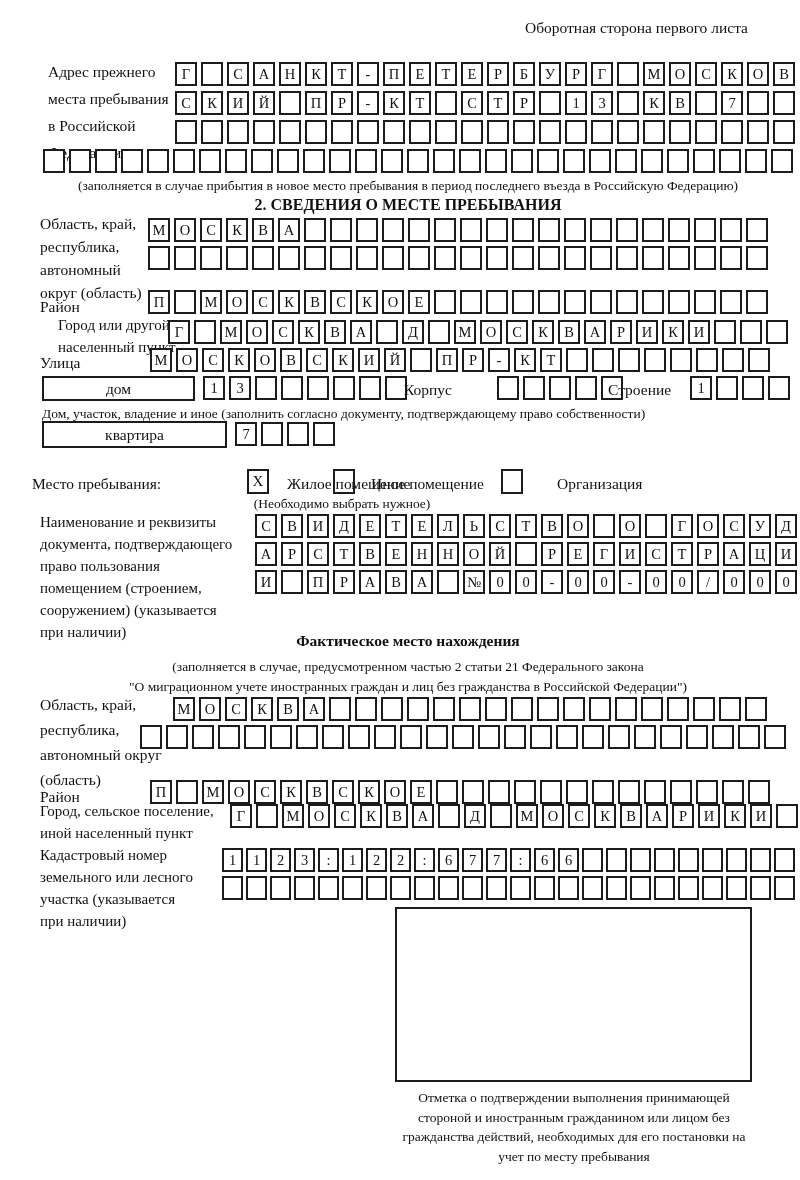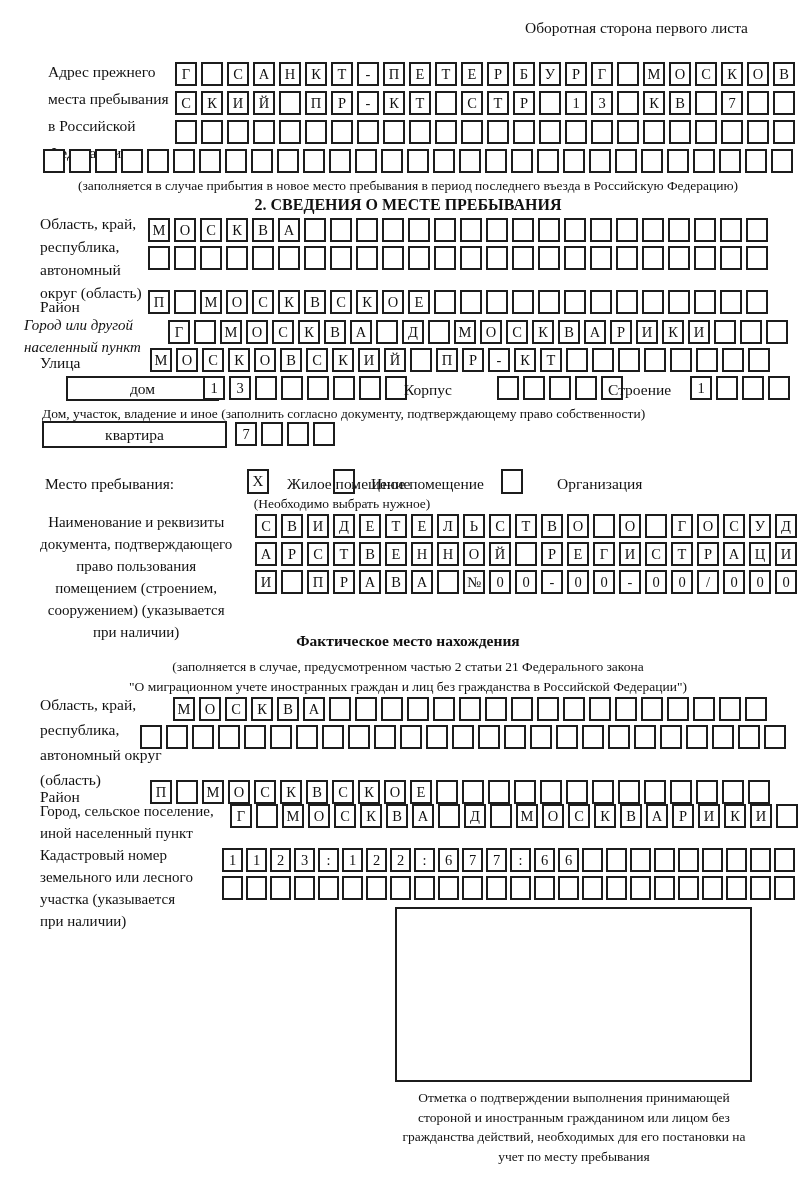--- a/index.html
+++ b/index.html
@@ -228,21 +228,21 @@
       <span class="cell"></span>
       <span class="cell"></span>
       <span class="cell"></span>
       <span class="cell"></span>
       <span class="cell"></span>
       <span class="cell"></span>
       <span class="cell"></span>
       <span class="cell"></span>
     </div>
 
-  <div class="abs lbl lh22" style="left:24px;top:314px;font-style:italic;">Город или другой
+  <div class="abs lbl lh22" style="left:58px;top:314px;">Город или другой
 населенный пункт</div>
   <div class="abs cellrow" style="left:168px;top:320px;">
       <span class="cell">Г</span>
       <span class="cell"></span>
       <span class="cell">М</span>
       <span class="cell">О</span>
       <span class="cell">С</span>
       <span class="cell">К</span>
       <span class="cell">В</span>
       <span class="cell">А</span>
@@ -285,21 +285,21 @@
       <span class="cell"></span>
       <span class="cell"></span>
       <span class="cell"></span>
       <span class="cell"></span>
       <span class="cell"></span>
       <span class="cell"></span>
       <span class="cell"></span>
       <span class="cell"></span>
     </div>
 
-  <div class="abs widebox" style="left:42px;top:376px;width:153px;height:25px;margin-left:24px;">дом</div>
+  <div class="abs widebox" style="left:42px;top:376px;width:153px;height:25px;">дом</div>
   <div class="abs cellrow" style="left:203px;top:376px;">
       <span class="cell">1</span>
       <span class="cell">3</span>
       <span class="cell"></span>
       <span class="cell"></span>
       <span class="cell"></span>
       <span class="cell"></span>
       <span class="cell"></span>
       <span class="cell"></span>
     </div>
@@ -321,30 +321,30 @@
   <div class="abs note one" style="left:42px;top:405px;">Дом, участок, владение и иное (заполнить согласно документу, подтверждающему право собственности)</div>
 
   <div class="abs widebox" style="left:42px;top:421px;width:185px;height:27px;">квартира</div>
   <div class="abs cellrow" style="left:235px;top:422px;">
       <span class="cell">7</span>
       <span class="cell"></span>
       <span class="cell"></span>
       <span class="cell"></span>
     </div>
 
-  <div class="abs lbl one" style="left:45px;top:471px;">Место пребывания:</div>
+  <div class="abs lbl one" style="left:32px;top:471px;">Место пребывания:</div>
   <div class="abs chk" style="left:247px;top:469px;">X</div>
   <div class="abs lbl one" style="left:287px;top:471px;">Жилое помещение</div>
   <div class="abs chk" style="left:333px;top:469px;"></div>
   <div class="abs lbl one" style="left:371px;top:471px;">Иное помещение</div>
   <div class="abs chk" style="left:501px;top:469px;"></div>
   <div class="abs lbl one" style="left:557px;top:471px;">Организация</div>
   <div class="abs note" style="left:177px;top:495px;width:330px;text-align:center;">(Необходимо выбрать нужное)</div>
 
-  <div class="abs lbl lh22" style="left:40px;top:511px;text-align:center;">Наименование и реквизиты
+  <div class="abs lbl lh22" style="left:40px;top:511px;">Наименование и реквизиты
 документа, подтверждающего
 право пользования
 помещением (строением,
 сооружением) (указывается
 при наличии)</div>
   <div class="abs cellrow" style="left:255px;top:514px;">
       <span class="cell">С</span>
       <span class="cell">В</span>
       <span class="cell">И</span>
       <span class="cell">Д</span>

